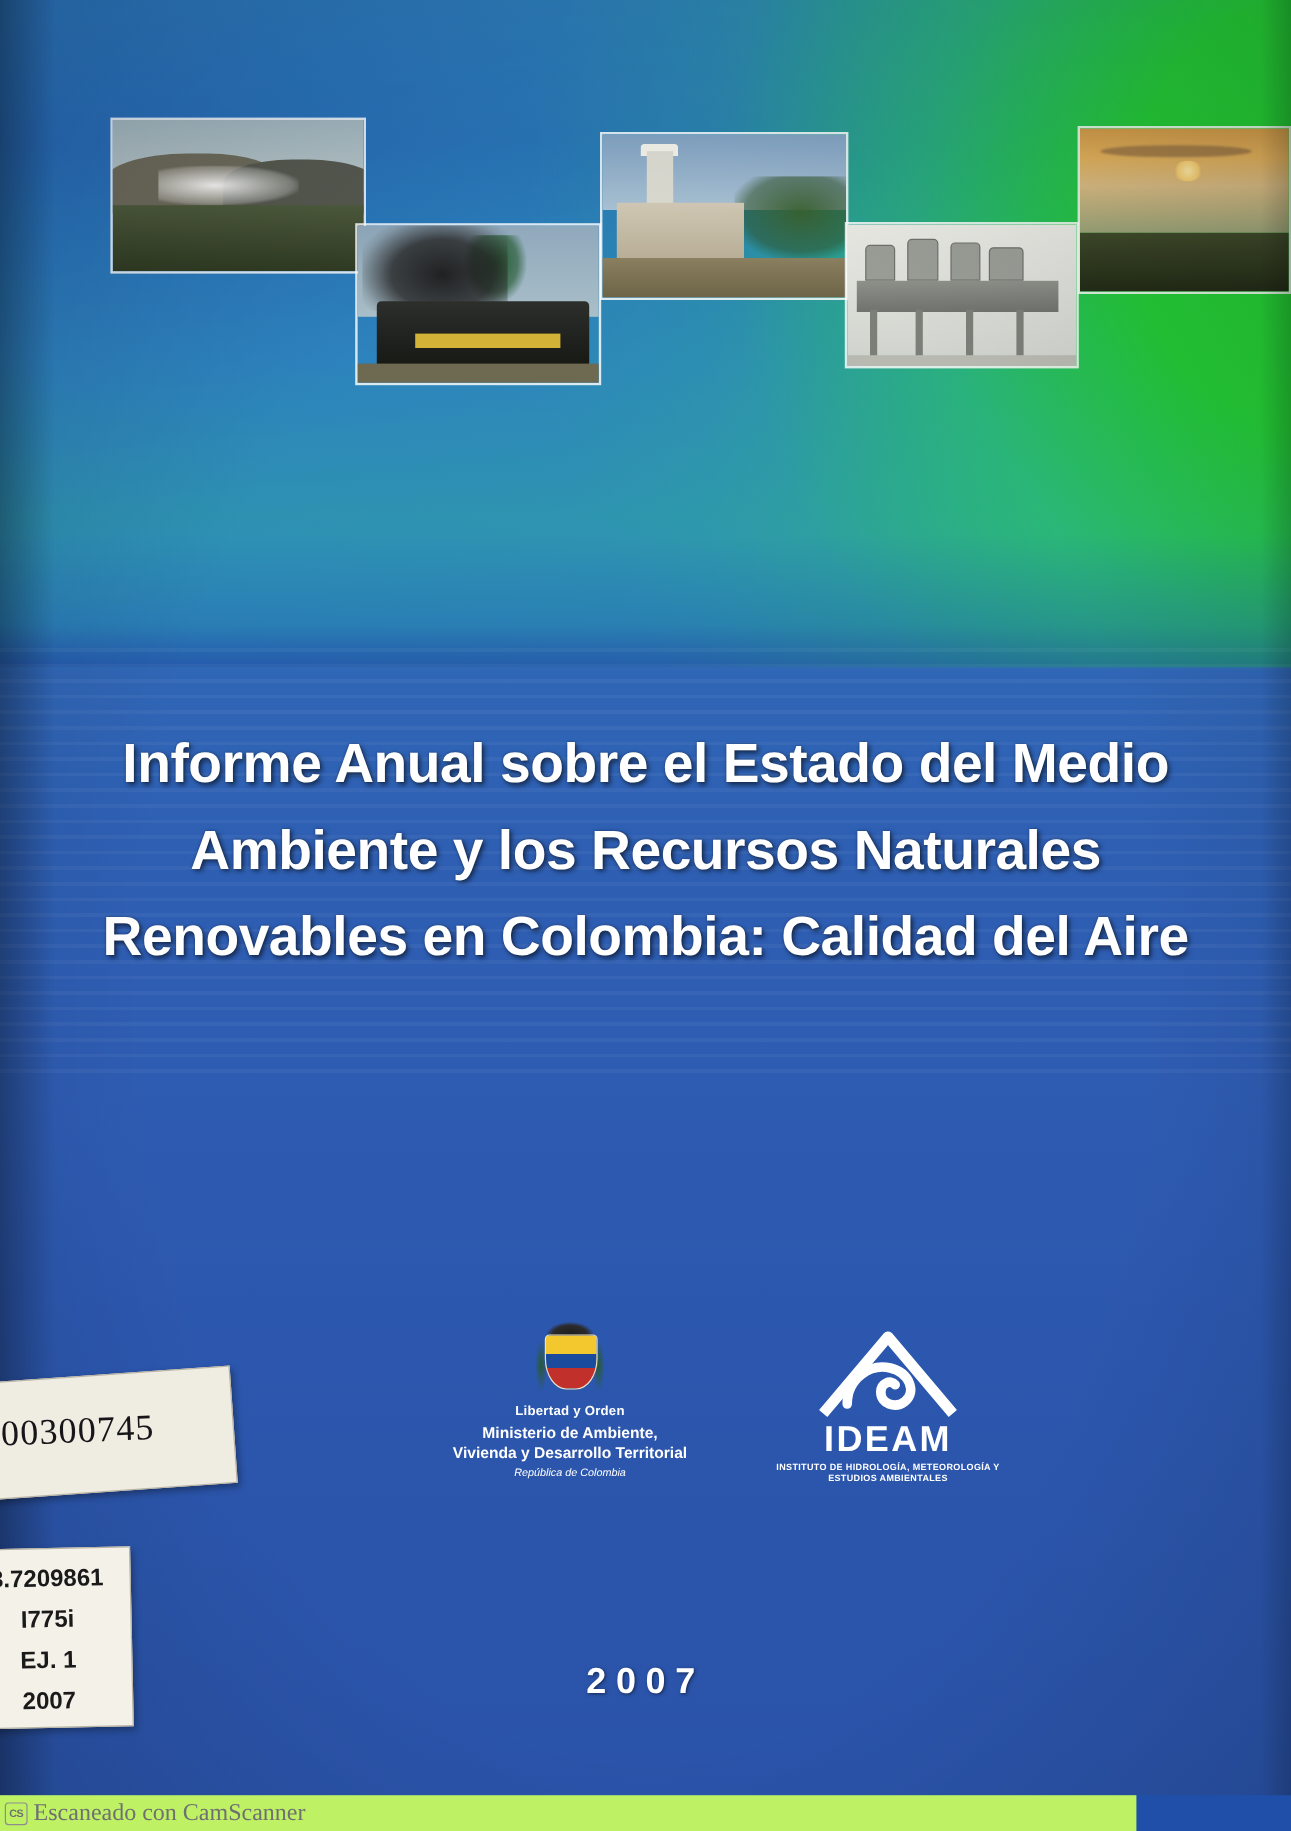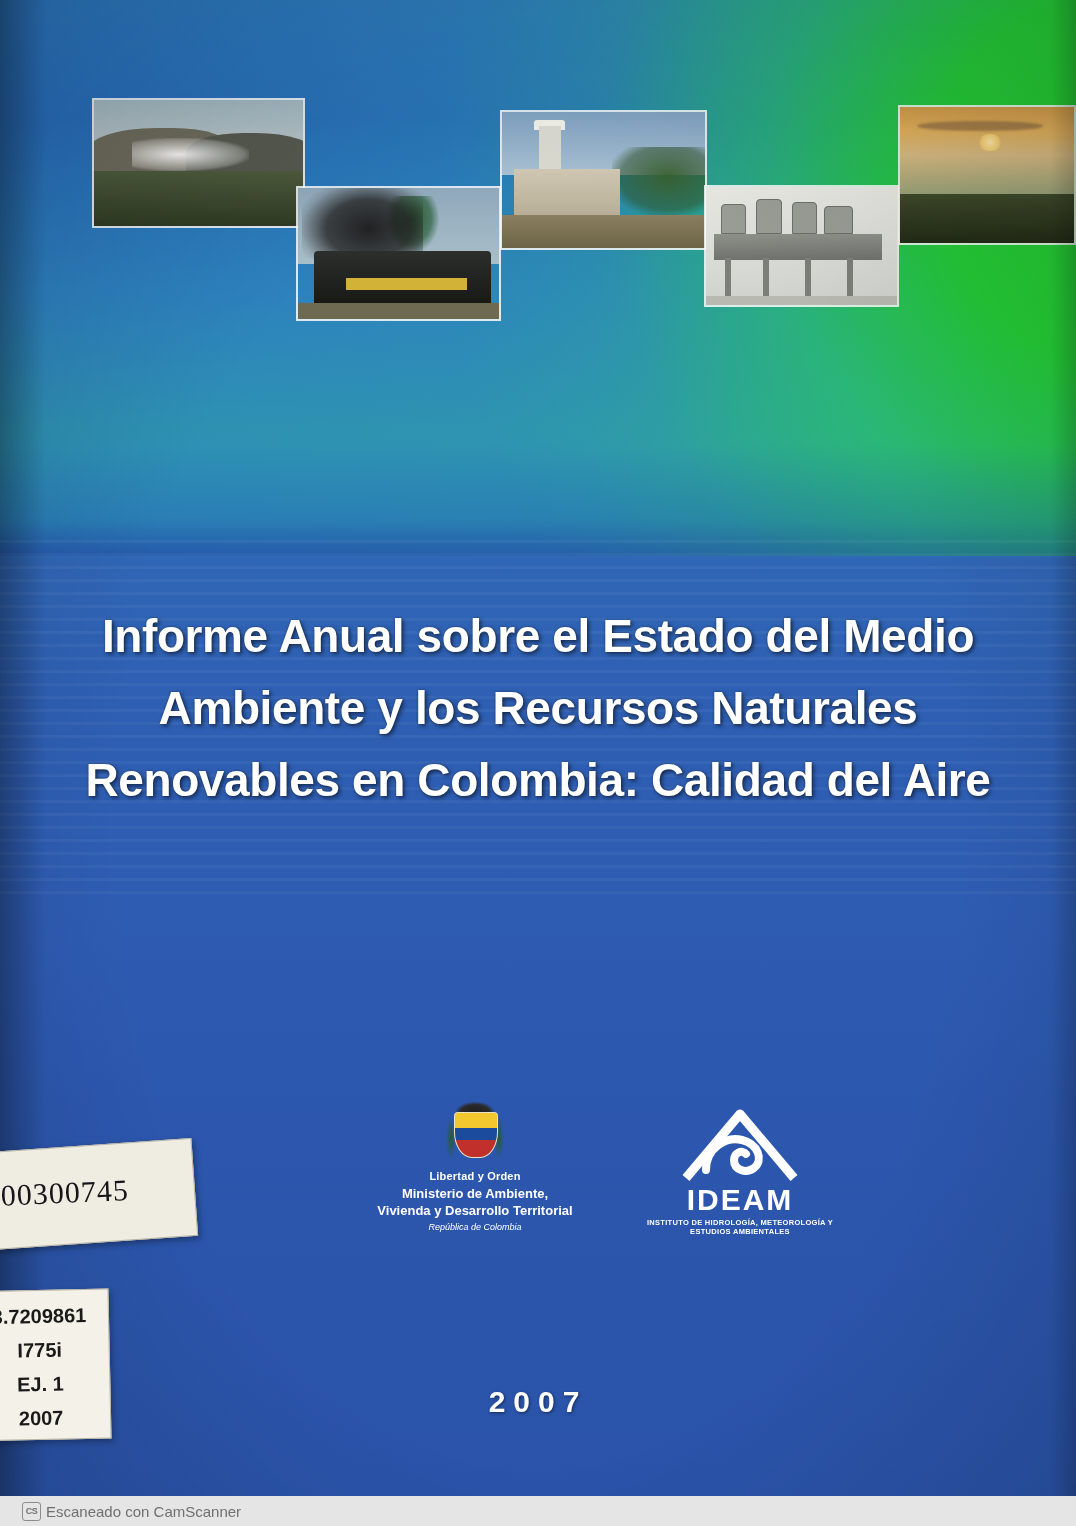--- a/index.html
+++ b/index.html
@@ -320,43 +320,44 @@
     position: absolute;
     right: 0; top: 0; width: 26px; height: 1496px;
     background: linear-gradient(to left, rgba(0,0,0,0.18), rgba(0,0,0,0));
     pointer-events: none;
   }
 
   
   .footer {
     position: absolute;
     left: 0; bottom: 0;
-    width: 1076px; height: 30px;
-    background: #e5e5e5;
+    width: 947px; height: 30px;
+    background: #bef264;
     display: flex;
     align-items: center;
-    padding-left: 22px;
+    padding-left: 4px;
     box-sizing: border-box;
   }
   .cs-badge {
     width: 17px; height: 17px;
     border: 1.5px solid #8d8d8d;
     border-radius: 3px;
     color: #6f6f6f;
     font-size: 9px;
     font-weight: bold;
     display: flex;
     align-items: center;
     justify-content: center;
     margin-right: 5px;
     letter-spacing: -0.5px;
   }
   .cs-text {
     color: #707070;
-    font-size: 15px;
+    font-size: 20px;
+    font-family: Liberation Serif, serif;
   }
 </style>
 </head>
 <body>
 
 <div class="page">
 
   <div class="cover">
     <div class="green-wash"></div>
     <div class="green-wash2"></div>

